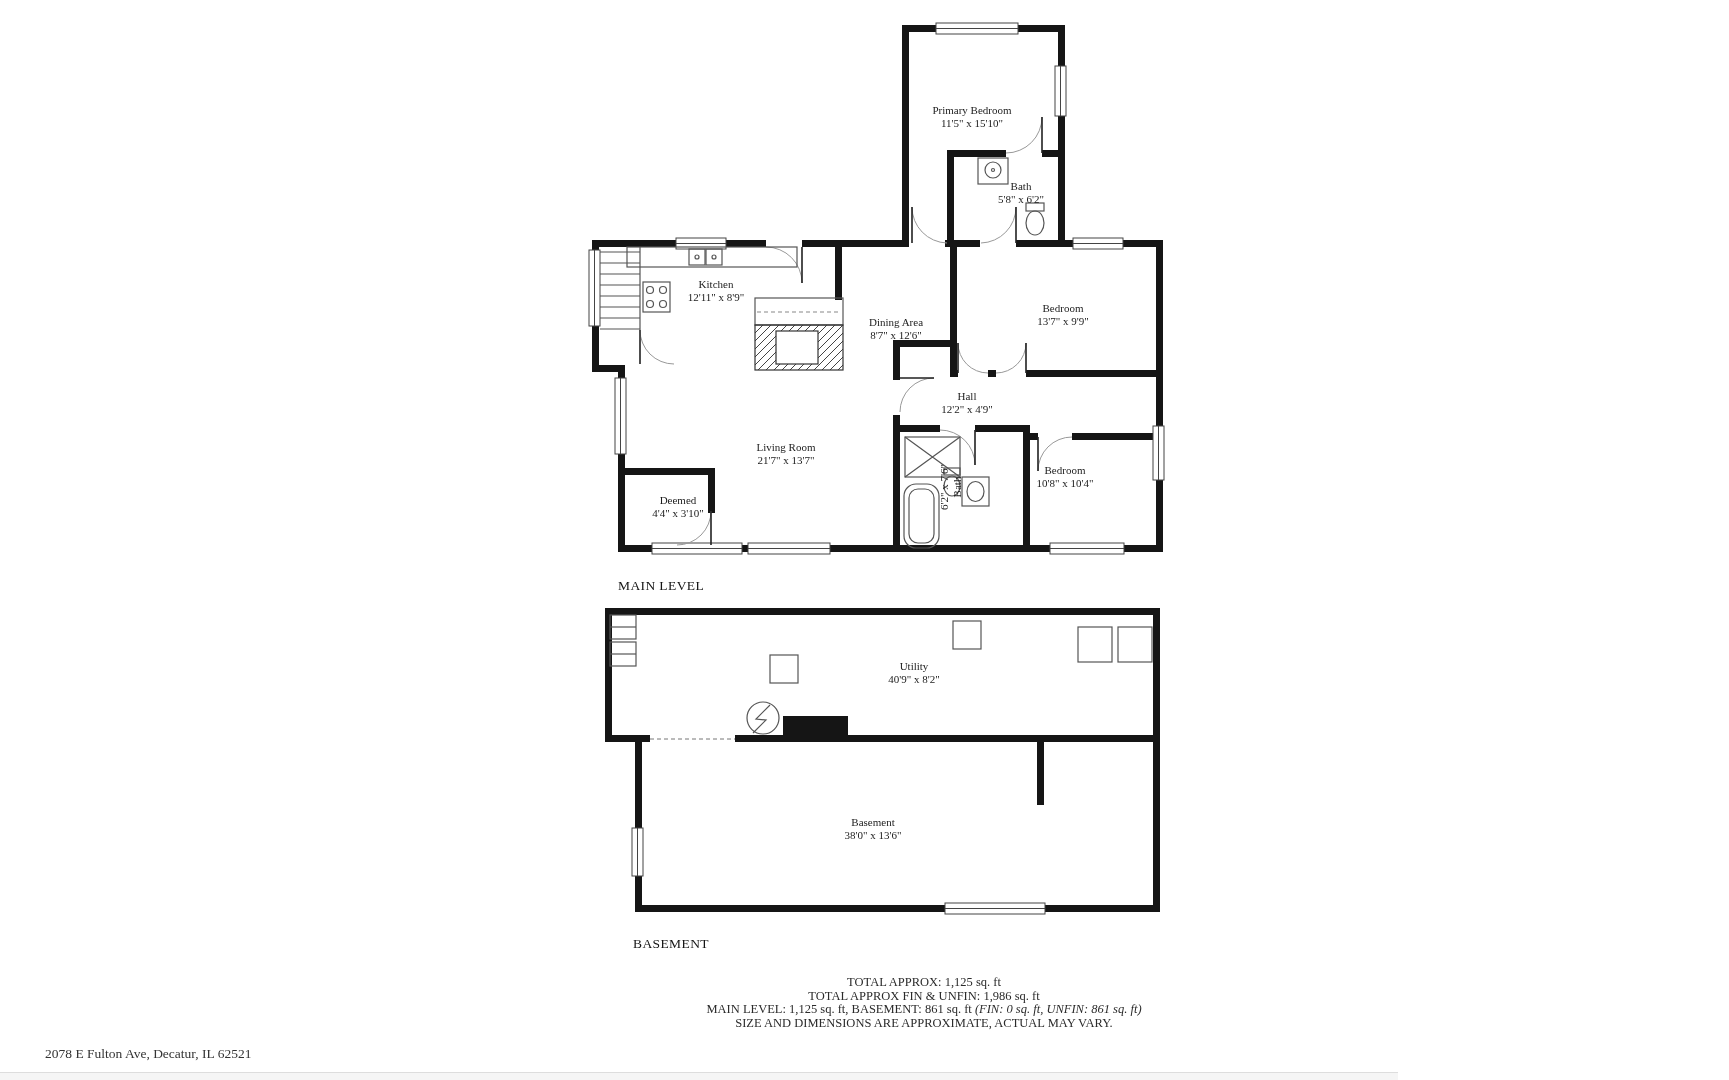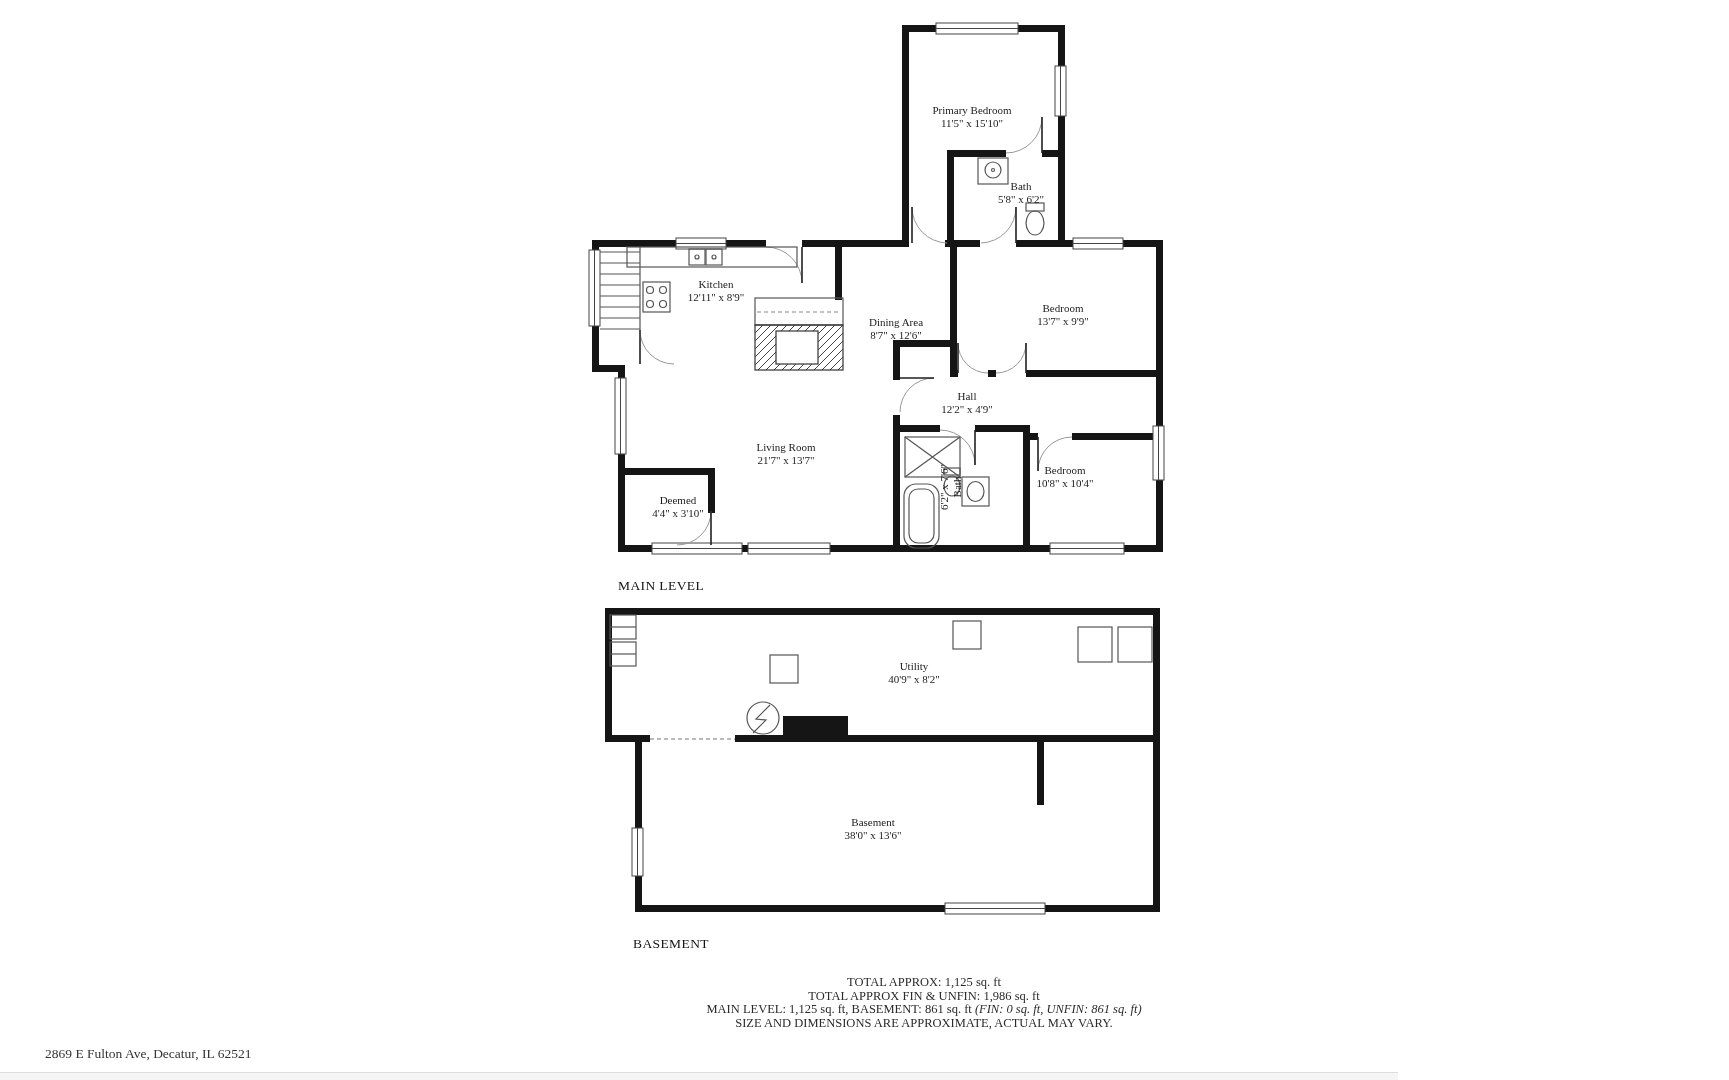--- a/index.html
+++ b/index.html
@@ -262,21 +262,21 @@
   <div class="section-label" style="left:618px;top:578px;">MAIN LEVEL</div>
   <div class="section-label" style="left:633px;top:936px;">BASEMENT</div>
 
   <div class="summary">
     <div>TOTAL APPROX: 1,125 sq. ft</div>
     <div>TOTAL APPROX FIN &amp; UNFIN: 1,986 sq. ft</div>
     <div><span>MAIN LEVEL: 1,125 sq. ft, BASEMENT: 861 sq. ft </span><span class="ital">(FIN: 0 sq. ft, UNFIN: 861 sq. ft)</span></div>
     <div>SIZE AND DIMENSIONS ARE APPROXIMATE, ACTUAL MAY VARY.</div>
   </div>
 
-  <div class="address">2869 E Fulton Ave, Decatur, IL 62521</div>
+  <div class="address">2078 E Fulton Ave, Decatur, IL 62521</div>
   <div class="footer-rule"></div>
 
   <div class="logo">
     <svg width="159" height="150" viewBox="1570 925 159 150">
       <g stroke="#E8932C" stroke-width="3" fill="none">
         <path d="M1588,948 L1695,1068 M1695,948 L1588,1068"></path>
       </g>
       <g stroke="#E8932C" stroke-width="2.5" fill="none">
         <rect x="1618" y="939" width="50" height="27" rx="4"></rect>
         <path d="M1633,939 L1636,932 L1652,932 L1655,939"></path>

